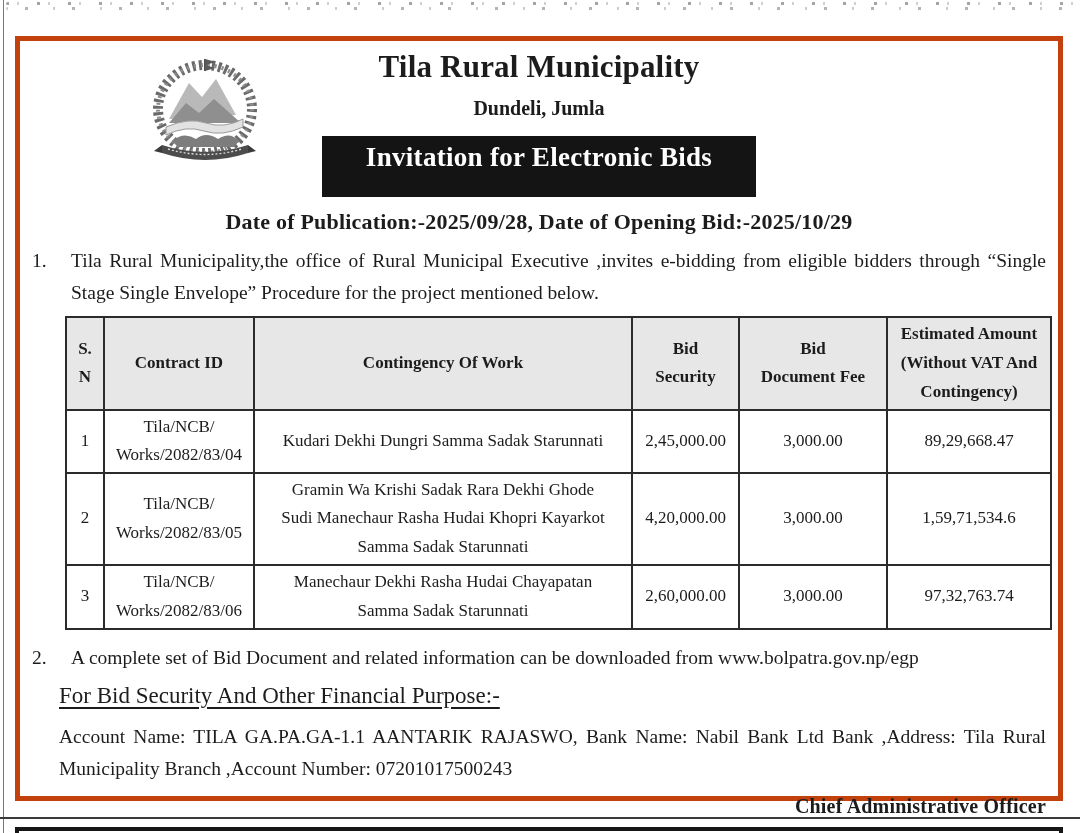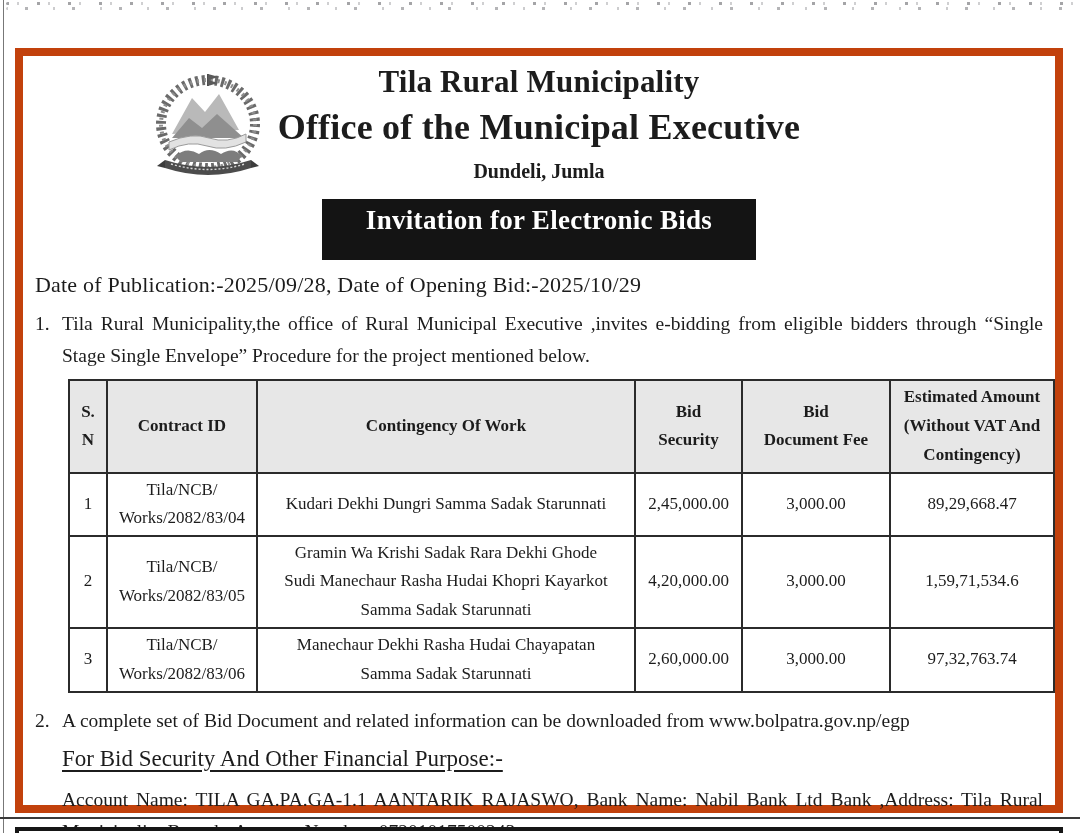--- a/index.html
+++ b/index.html
@@ -11,39 +11,39 @@
   }
   
   .newsprint-strip{position:absolute;left:0;top:0;width:1080px;height:14px;}
   .speck-row{position:absolute;left:6px;right:6px;height:3px;border-radius:2px;}
   .speck-row.a{top:2px;background:repeating-linear-gradient(90deg,rgba(90,90,95,.55) 0 3px,transparent 3px 11px,rgba(120,120,125,.35) 11px 13px,transparent 13px 31px);}
   .speck-row.b{top:7px;background:repeating-linear-gradient(90deg,rgba(110,110,115,.35) 0 2px,transparent 2px 19px,rgba(90,90,95,.45) 19px 22px,transparent 22px 47px);}
   .col-rule-left{position:absolute;left:3px;top:0;width:1px;height:833px;background:#777;}
 
   
   .notice-box{
-    position:absolute;left:15px;top:48px;width:1048px;height:765px;
-    box-sizing:border-box;border:8px solid #c2410c;background:#fff;
+    position:absolute;left:15px;top:36px;width:1048px;height:765px;
+    box-sizing:border-box;border:5px solid #c2410c;background:#fff;
     padding:4px 12px 0 12px;
   }
   .masthead{position:relative;text-align:center;}
   .emblem{position:absolute;left:112px;top:8px;width:122px;height:108px;}
   .muni-name{font-size:31px;font-weight:bold;letter-spacing:.2px;margin-top:4px;}
   .office-name{font-size:36px;font-weight:bold;margin-top:6px;letter-spacing:.2px;}
   .muni-address{font-size:20px;font-weight:bold;margin-top:12px;}
   .notice-title-bar{
     display:inline-block;background:#141414;color:#fff;
     font-size:27px;font-weight:bold;padding:6px 44px 24px 44px;margin-top:16px;letter-spacing:.3px;
   }
   .title-bar-wrap{text-align:center;}
-  .date-line{text-align:left;font-size:22px;font-weight:normal;margin-top:12px;letter-spacing:.2px;}
+  .date-line{text-align:center;font-size:22px;font-weight:bold;margin-top:12px;letter-spacing:.2px;}
 
   .num-para{display:flex;margin-top:10px;font-size:19.5px;line-height:1.62;}
   .num-para .num{flex:0 0 27px;}
-  .num-para .ptext{flex:1;text-align:justify;}
+  .num-para .ptext{flex:1;text-align:justify;margin-left:12px;}
 
   table.bids{
     border-collapse:collapse;margin:8px 0 0 33px;width:985px;table-layout:fixed;
     font-size:17px;
   }
   table.bids th,table.bids td{
     border:2px solid #2b2b2b;padding:2px 6px;text-align:center;vertical-align:middle;
     white-space:pre-line;overflow:hidden;
   }
   table.bids th{background:#e7e7e7;font-weight:bold;line-height:1.7;height:81px;}
@@ -88,21 +88,20 @@
       <line x1="61" y1="14" x2="61" y2="2" stroke="#4e4e4e" stroke-width="2"></line>
       <path d="M61 2 L72 5 L61 8 Z" fill="#5a5a5a"></path>
       <path d="M61 8 L71 11 L61 14 Z" fill="#5a5a5a"></path>
 
       <path d="M18 88 Q61 102 104 88 L104 96 Q61 110 18 96 Z" fill="#4c4c4c"></path>
       <path d="M18 88 L10 94 L18 96 Z" fill="#3c3c3c"></path>
       <path d="M104 88 L112 94 L104 96 Z" fill="#3c3c3c"></path>
       <path d="M24 92 Q61 103 98 92" fill="none" stroke="#d9d9d9" stroke-width="1.4" stroke-dasharray="2 2"></path>
     </svg>
     <div class="muni-name">Tila Rural Municipality</div>
-    <div class="office-name">Office of the Municipal Executive</div>
     <div class="muni-address">Dundeli, Jumla</div>
     <div class="title-bar-wrap">
       <div class="notice-title-bar">Invitation for Electronic Bids</div>
     </div>
     <div class="date-line">Date of Publication:-2025/09/28, Date of Opening Bid:-2025/10/29</div>
   </div>
 
   <div class="num-para">
     <span class="num">1.</span>
     <span class="ptext">Tila Rural Municipality,the office of Rural Municipal Executive ,invites e-bidding from eligible bidders through “Single Stage Single Envelope” Procedure for the project mentioned below.</span>

